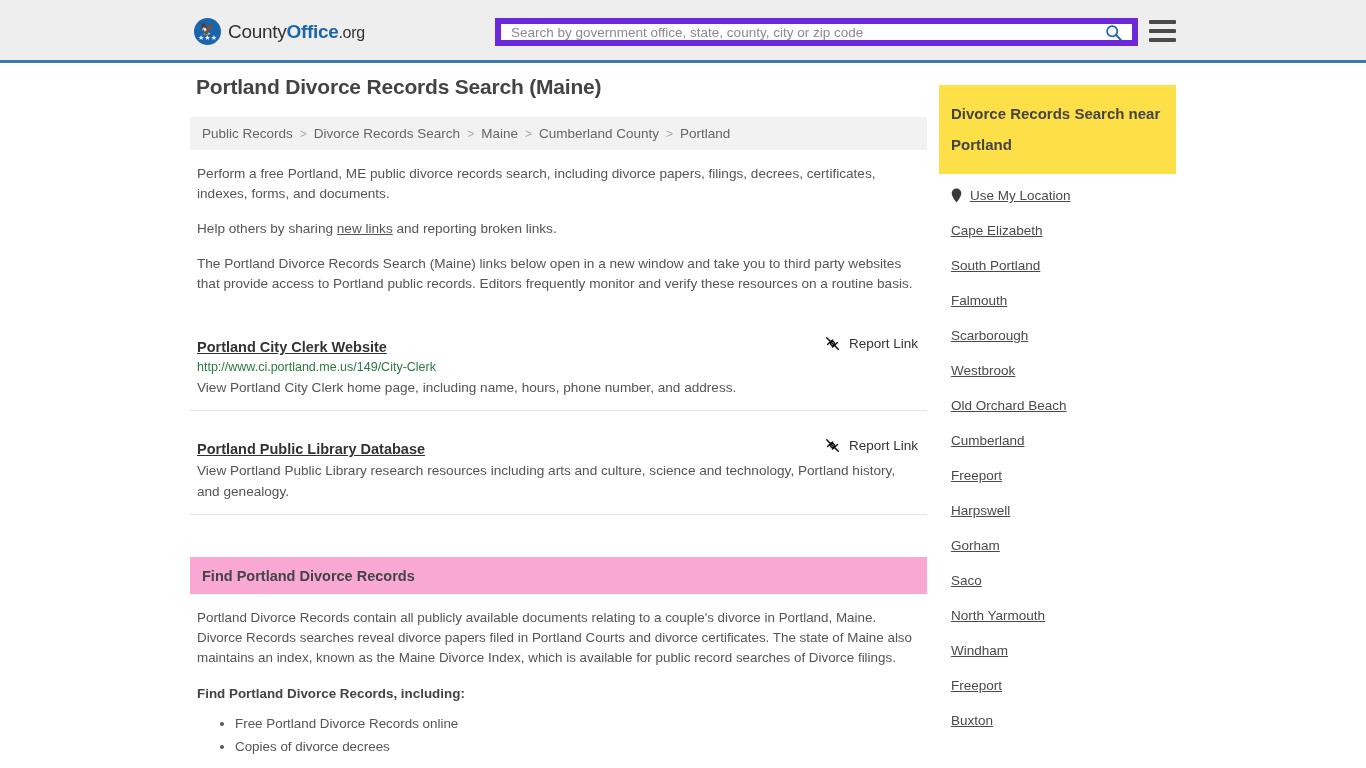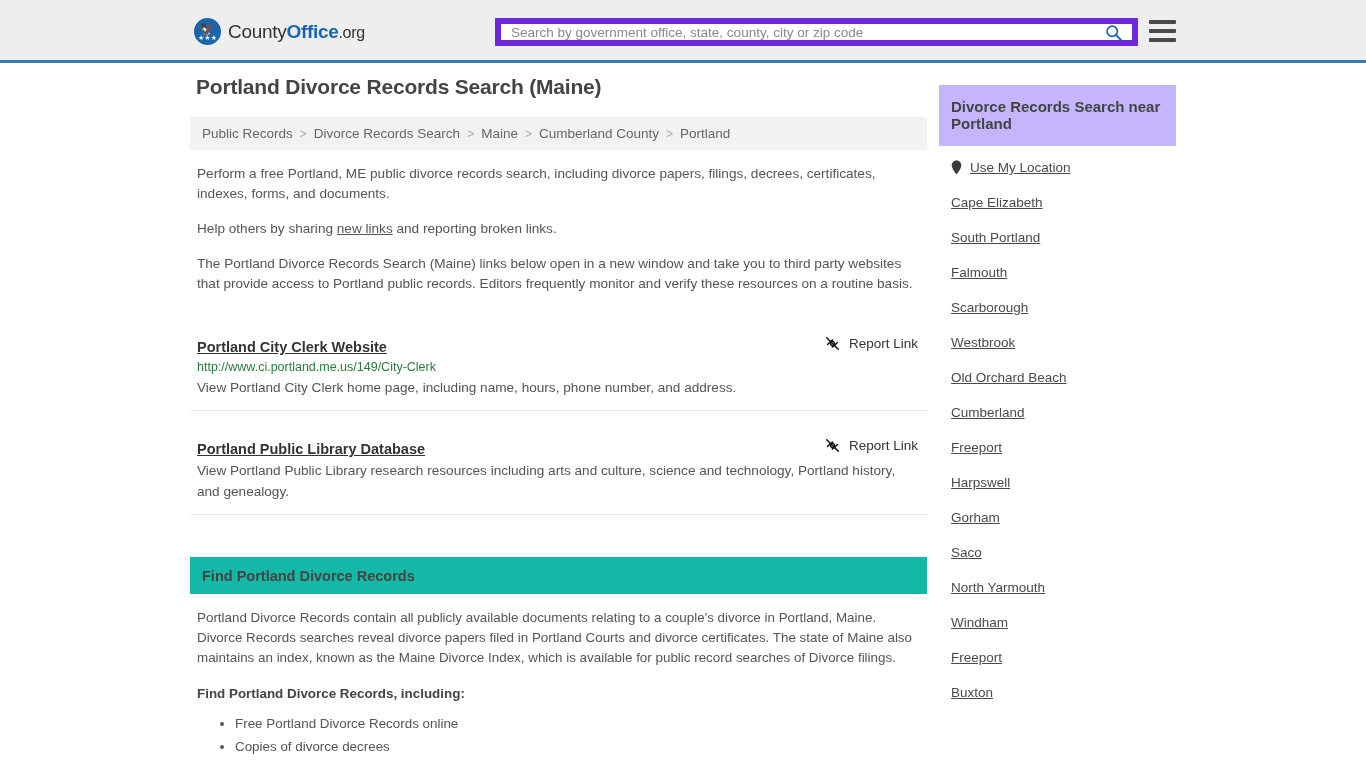--- a/index.html
+++ b/index.html
@@ -218,21 +218,21 @@
   }
   .result-desc {
     font-size: 13.6px;
     line-height: 21px;
     color: #555555;
     margin-top: 3px;
   }
 
   
   .section-head {
-    background: #14b8a6;
+    background: #f9a8d4;
     height: 37px;
     display: flex;
     align-items: center;
     padding: 0 12px;
     margin-top: 42px;
     font-size: 14.5px;
     font-weight: bold;
     color: #444444;
   }
   .section-body {
@@ -254,25 +254,25 @@
     padding-left: 38px;
   }
   .section-body li {
     font-size: 13.4px;
     line-height: 23px;
     color: #555555;
   }
 
   
   .side-head {
-    background: #c4b5fd;
+    background: #fde047;
     padding: 13px 12px 14px 12px;
     font-size: 15px;
     font-weight: bold;
-    line-height: 17px;
+    line-height: 31px;
     color: #444444;
   }
   .side-list { padding: 14px 0 0 12px; }
   .side-item {
     display: flex;
     align-items: center;
     gap: 8px;
     margin-bottom: 20px;
   }
   .side-item a {

